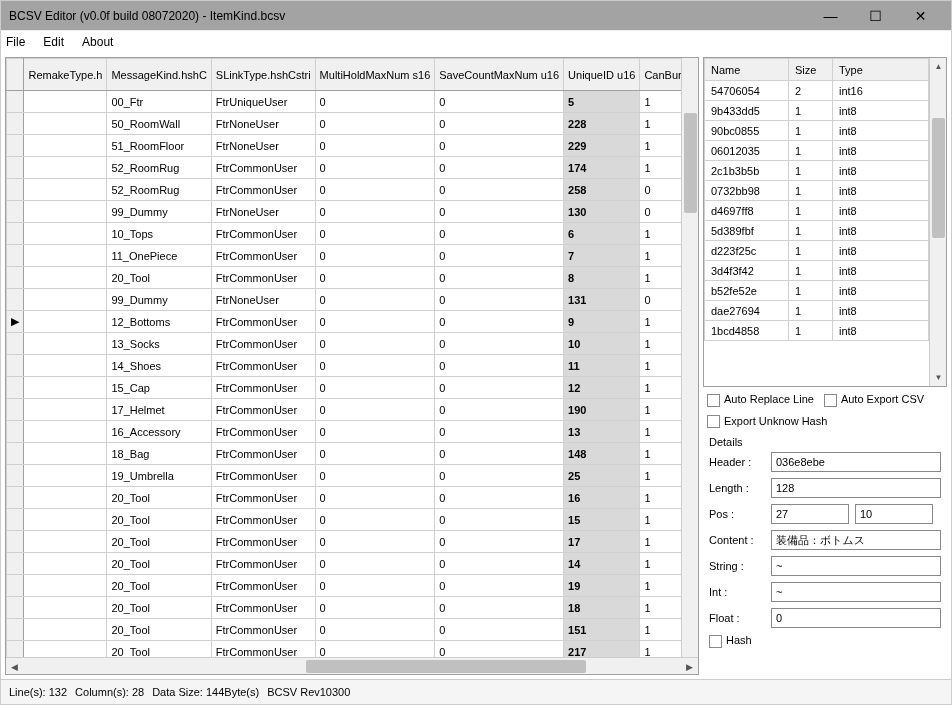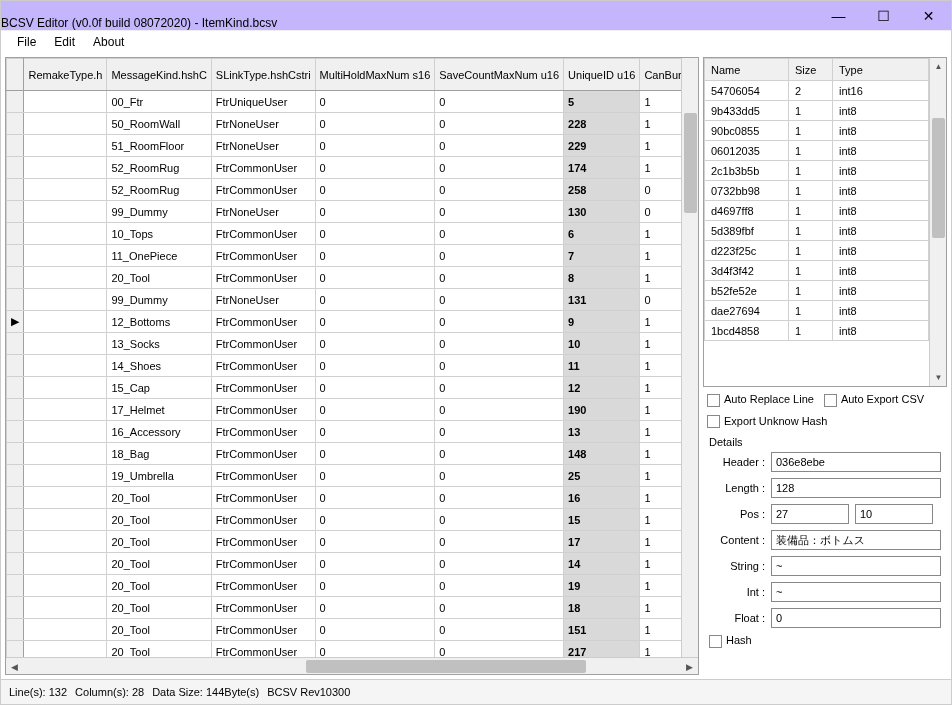--- a/index.html
+++ b/index.html
@@ -10,36 +10,36 @@
   width: 952px;
   height: 705px;
   overflow: hidden;
   display: flex;
   flex-direction: column;
   border: 1px solid #ccc;
 }
 .titlebar {
   height: 30px;
   display: flex;
-  align-items: flex-end;
-  padding: 0 0;
-  background: #c4b5fd;
+  align-items: center;
+  padding: 0 8px;
+  background: #a3a3a3;
   border-bottom: 1px solid #eee;
 }
 .titlebar .title { flex: 1; font-size: 12px; }
 .titlebar .winbtn {
   width: 45px; height: 28px;
   display: flex; align-items: center; justify-content: center;
   font-size: 14px;
 }
 .menubar {
   height: 22px;
   display: flex;
   align-items: center;
-  padding: 0 16px;
+  padding: 0 5px;
   gap: 18px;
   font-size: 12px;
 }
 .menubar span { cursor: default; }
 .content {
   flex: 1;
   display: flex;
   padding: 4px;
   gap: 4px;
   overflow: hidden;
@@ -205,21 +205,20 @@
 }
 .details .group-label { margin-bottom: 4px; }
 .details .row {
   display: flex;
   align-items: center;
   margin-bottom: 6px;
   gap: 6px;
 }
 .details .lbl {
   width: 56px;
-  text-align: right;
 }
 .details input {
   border: 1px solid #888;
   padding: 2px 4px;
   font-size: 11px;
   font-family: inherit;
   height: 20px;
   flex: 1;
 }
 .details .pos-row input { width: 78px; flex: none; }

